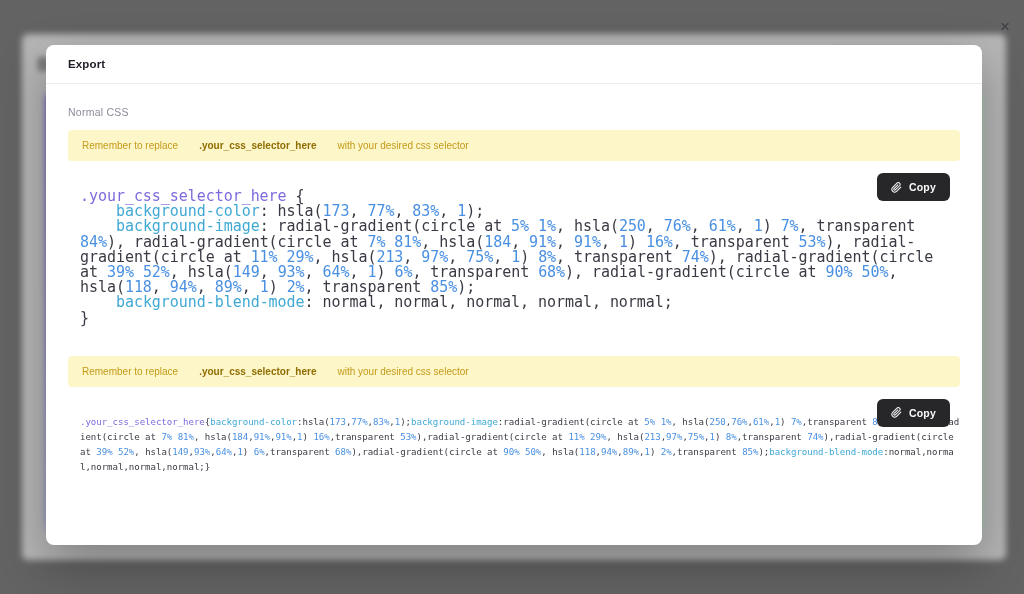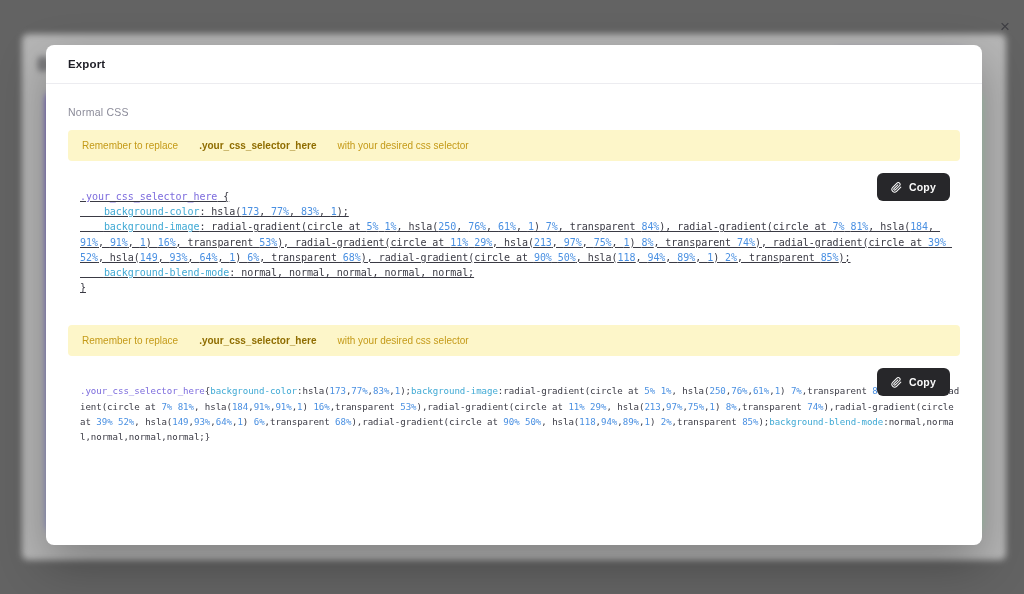--- a/index.html
+++ b/index.html
@@ -181,27 +181,26 @@
     margin: 0 5px;
   }
 
   .code-block {
     position: relative;
     padding: 0 0 0 12px;
   }
 
   .code-pre {
     font-family: "DejaVu Sans Mono", "Liberation Mono", monospace;
-    font-size: 10px;
+    font-size: 15px;
     line-height: 15.2px;
     color: #3a3a44;
     white-space: pre-wrap;
     word-break: break-word;
     letter-spacing: -0.05px;
-    text-decoration: underline;
   }
 
   .sel   { color: #7c6bdd; }
   .prop  { color: #3fa9d4; }
   .num   { color: #4a90e2; }
 
   .copy-btn {
     position: absolute;
     right: 10px;
     top: -16px;

